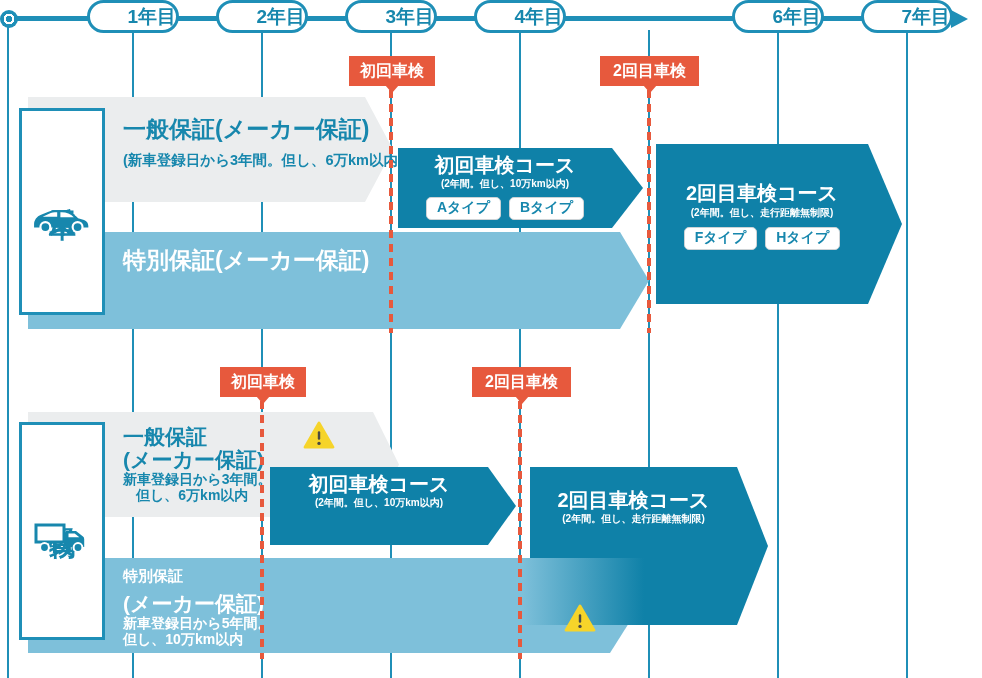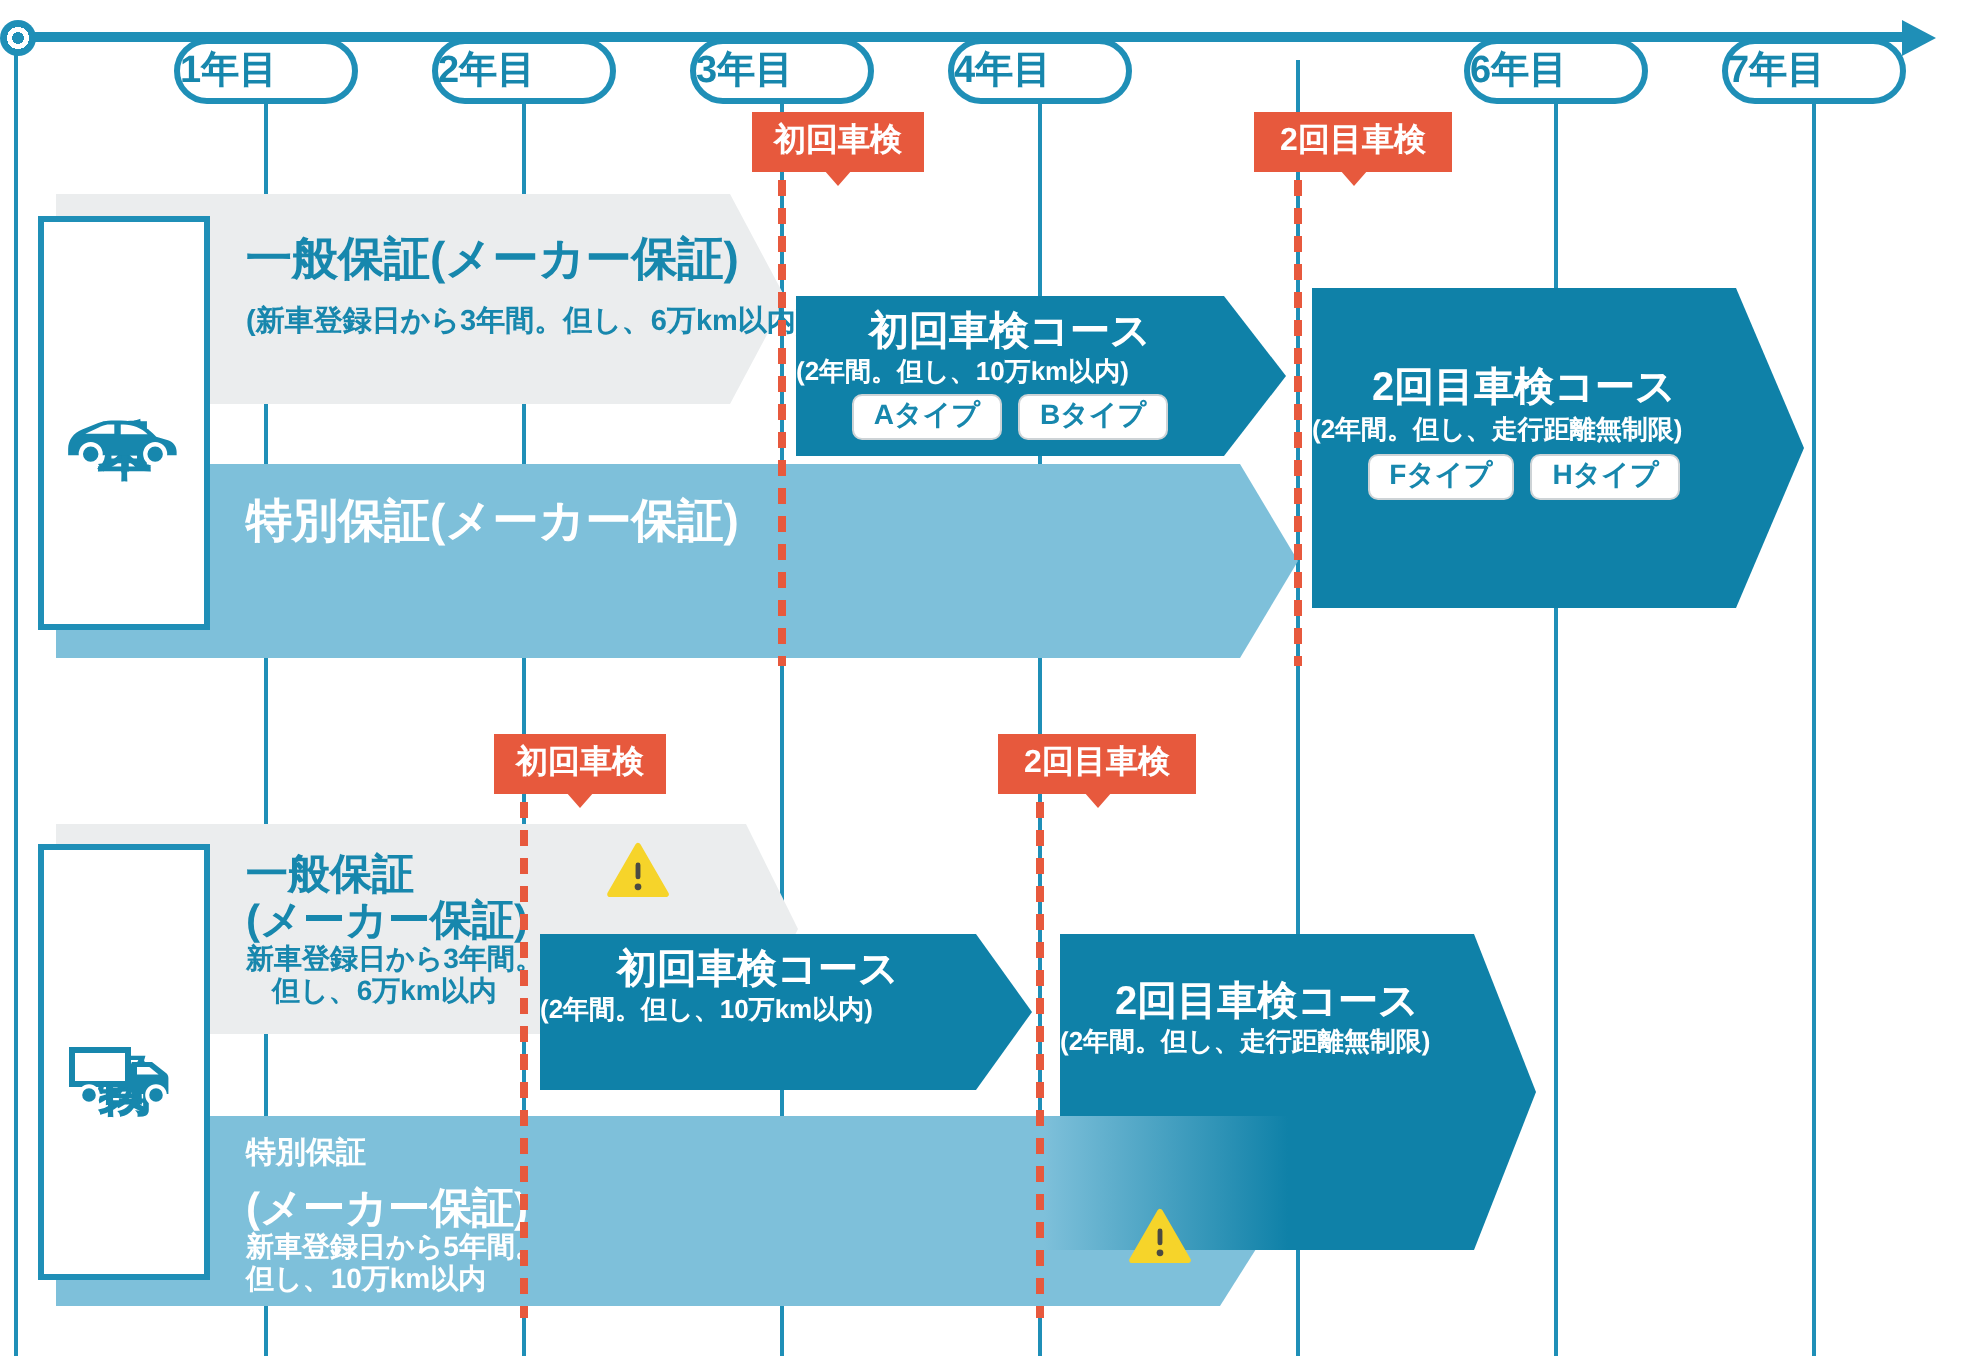--- a/index.html
+++ b/index.html
@@ -9,46 +9,46 @@
   
   .gridline{position:absolute;width:2px;top:30px;bottom:0;background:#1f8fb7;z-index:0;}
   .gridline.first{top:22px;}
 
   
   .tl-bar{position:absolute;left:8px;top:16px;width:948px;height:5px;background:#1f8fb7;z-index:8;}
   .tl-dot{position:absolute;left:0;top:10px;width:18px;height:18px;border-radius:50%;z-index:9;
           background:radial-gradient(circle,#1f8fb7 0 3px,#fff 3px 5.5px,#1f8fb7 5.5px);}
   .tl-arrow{position:absolute;left:951px;top:10px;width:0;height:0;z-index:9;
             border-left:17px solid #1f8fb7;border-top:9px solid transparent;border-bottom:9px solid transparent;}
-  .pill{position:absolute;top:19px;width:92px;height:33px;box-sizing:border-box;background:#fff;
+  .pill{position:absolute;top:0;width:92px;height:33px;box-sizing:border-box;background:#fff;
         border:3px solid #1f8fb7;border-radius:17px;color:#1787ad;font-size:19px;font-weight:bold;
-        text-align:left;line-height:27px;z-index:9;}
+        text-align:right;line-height:27px;z-index:9;}
 
   
   .redlabel{position:absolute;height:30px;background:#e7593d;color:#fff;font-size:16px;font-weight:bold;
-            text-align:center;line-height:30px;z-index:7;margin-left:27px;}
+            text-align:center;line-height:30px;z-index:7;}
   .redlabel::after{content:"";position:absolute;left:50%;bottom:-7px;transform:translateX(-50%);
             border:7px solid transparent;border-top:8px solid #e7593d;border-bottom:0;}
   .redline{position:absolute;width:4px;z-index:6;
             background-image:repeating-linear-gradient(to bottom,#e7593d 0,#e7593d 8px,transparent 8px,transparent 14px);}
 
   
   .band{position:absolute;z-index:2;}
   .tip{position:absolute;z-index:2;clip-path:polygon(0 0,100% 50%,0 100%);}
   .gray{background:#ebedee;}
   .light{background:#7ec0da;}
   .bandtitle{position:absolute;font-weight:bold;z-index:3;white-space:nowrap;}
   .tealtxt{color:#1787ad;}
   .whitetxt{color:#fff;}
 
   
   .block{position:absolute;background:#0f81a8;z-index:3;}
   .blocktip{position:absolute;background:#0f81a8;z-index:3;clip-path:polygon(0 0,100% 50%,0 100%);}
   .blocktitle{position:absolute;color:#fff;font-weight:bold;font-size:20px;text-align:center;z-index:4;white-space:nowrap;}
-  .blocksub{position:absolute;color:#fff;font-weight:bold;font-size:13px;text-align:left;z-index:4;white-space:nowrap;}
+  .blocksub{position:absolute;color:#fff;font-weight:bold;font-size:10px;text-align:center;z-index:4;white-space:nowrap;}
   .typerow{position:absolute;text-align:center;z-index:4;white-space:nowrap;}
   .typebadge{display:inline-block;background:#fff;color:#1787ad;font-size:14px;font-weight:bold;
              padding:1px 10px 2px;border-radius:5px;border:1px solid #cdd3d6;margin:0 4px;}
 
   .gradpatch{position:absolute;left:522px;top:558px;width:122px;height:67px;z-index:4;
              background:linear-gradient(90deg,#7ec0da 0%,#0f81a8 100%);}
 
   
   .secbox{position:absolute;left:19px;width:86px;box-sizing:border-box;background:#fff;
           border:3px solid #1f8fb7;z-index:5;display:flex;flex-direction:column;

